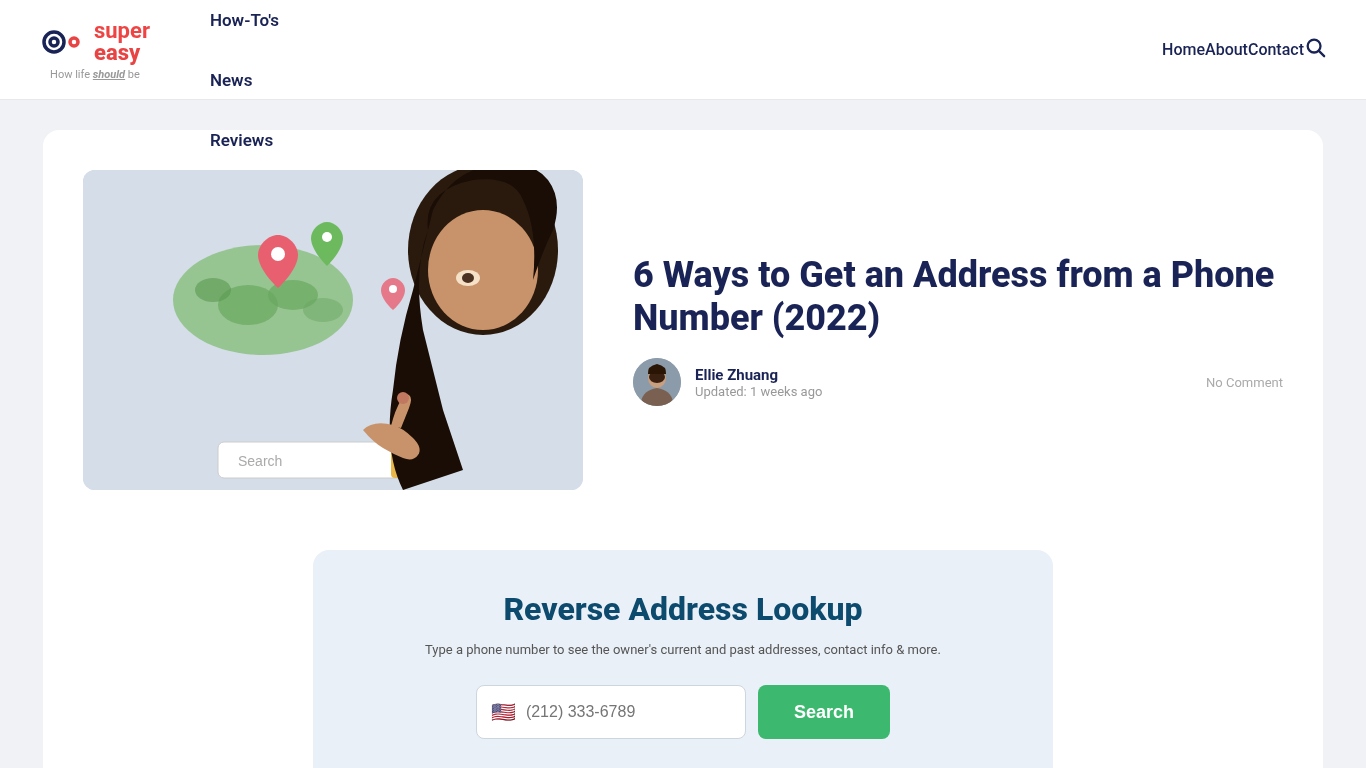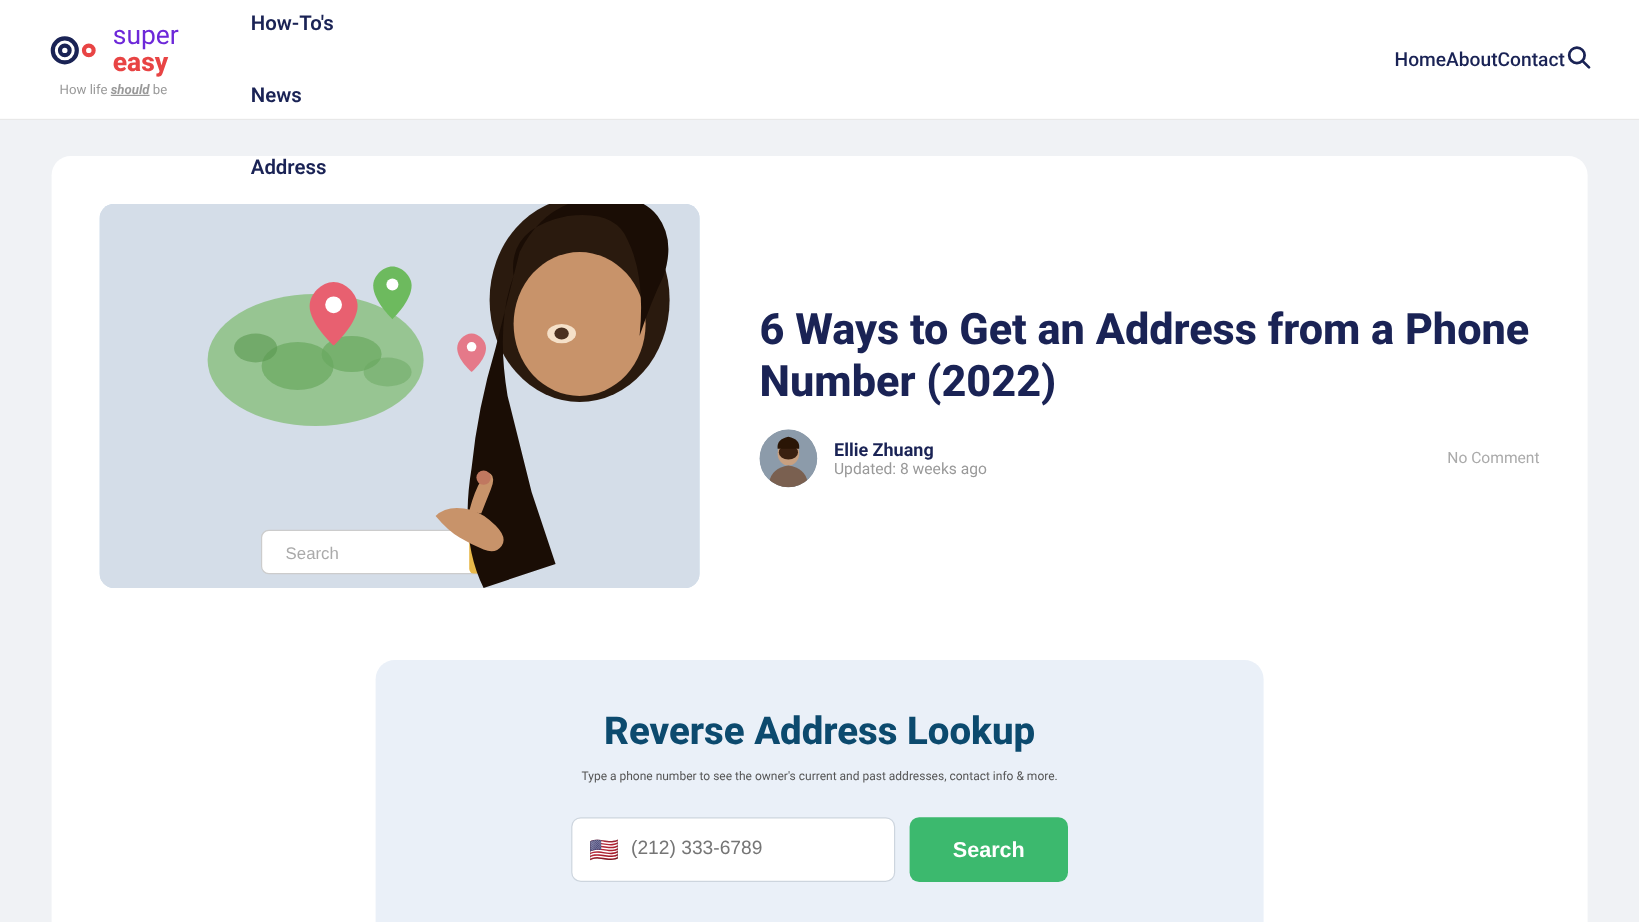--- a/index.html
+++ b/index.html
@@ -34,22 +34,22 @@
       width: 48px;
       height: 48px;
     }
     .logo-text {
       display: flex;
       flex-direction: column;
       line-height: 1;
     }
     .logo-super {
       font-size: 22px;
-      font-weight: 400;
-      color: #6d28d9;
+      font-weight: 700;
+      color: #ef4444;
     }
     .logo-easy {
       font-size: 22px;
       font-weight: 800;
       color: #e84444;
     }
     .logo-tagline {
       font-size: 11px;
       color: #999;
       margin-top: 2px;
@@ -183,21 +183,21 @@
       max-width: 740px;
       margin: 0 auto;
     }
     .widget-title {
       font-size: 32px;
       font-weight: 800;
       color: #0c4a6e;
       margin-bottom: 14px;
     }
     .widget-subtitle {
-      font-size: 10px;
+      font-size: 13px;
       color: #555;
       margin-bottom: 28px;
     }
     .widget-form {
       display: flex;
       justify-content: center;
       gap: 12px;
     }
     .phone-input-wrapper {
       display: flex;
@@ -254,21 +254,21 @@
       </div>
       <div class="logo-tagline">
         How life <b>should</b> be
       </div>
     </div>
 
     <nav class="main-nav">
       <a href="#">Discounts</a>
       <a href="#">How-To's</a>
       <a href="#">News</a>
-      <a href="#">Address</a>
+      <a href="#">Reviews</a>
     </nav>
   </div>
 
   <div class="header-right">
     <a href="#">Home</a>
     <a href="#">About</a>
     <a href="#">Contact</a>
     <button class="search-icon-btn">
       <svg width="22" height="22" viewBox="0 0 24 24" fill="none" stroke="#1a2355" stroke-width="2.5" stroke-linecap="round" stroke-linejoin="round">
         <circle cx="11" cy="11" r="7"></circle>
@@ -334,21 +334,21 @@
             <svg viewBox="0 0 48 48" xmlns="http://www.w3.org/2000/svg">
               <circle cx="24" cy="24" r="24" fill="#8c9baa"></circle>
               <ellipse cx="24" cy="20" rx="9" ry="10" fill="#c8a080"></ellipse>
               <path d="M8,44 Q10,32 24,30 Q38,32 40,44 Q32,52 24,52 Q16,52 8,44 Z" fill="#7a6050"></path>
               <ellipse cx="24" cy="19" rx="8" ry="6" fill="#3a2010"></ellipse>
               <path d="M15,16 Q14,8 24,6 Q34,8 33,16 Z" fill="#2a1505"></path>
             </svg>
           </div>
           <div class="author-details">
             <span class="author-name">Ellie Zhuang</span>
-            <span class="author-date">Updated: 8 weeks ago</span>
+            <span class="author-date">Updated: 1 weeks ago</span>
           </div>
         </div>
         <span class="no-comment">No Comment</span>
       </div>
     </div>
   </div>
 
   <div class="widget-section">
     <h2 class="widget-title">Reverse Address Lookup</h2>
     <p class="widget-subtitle">Type a phone number to see the owner's current and past addresses, contact info &amp; more.</p>

